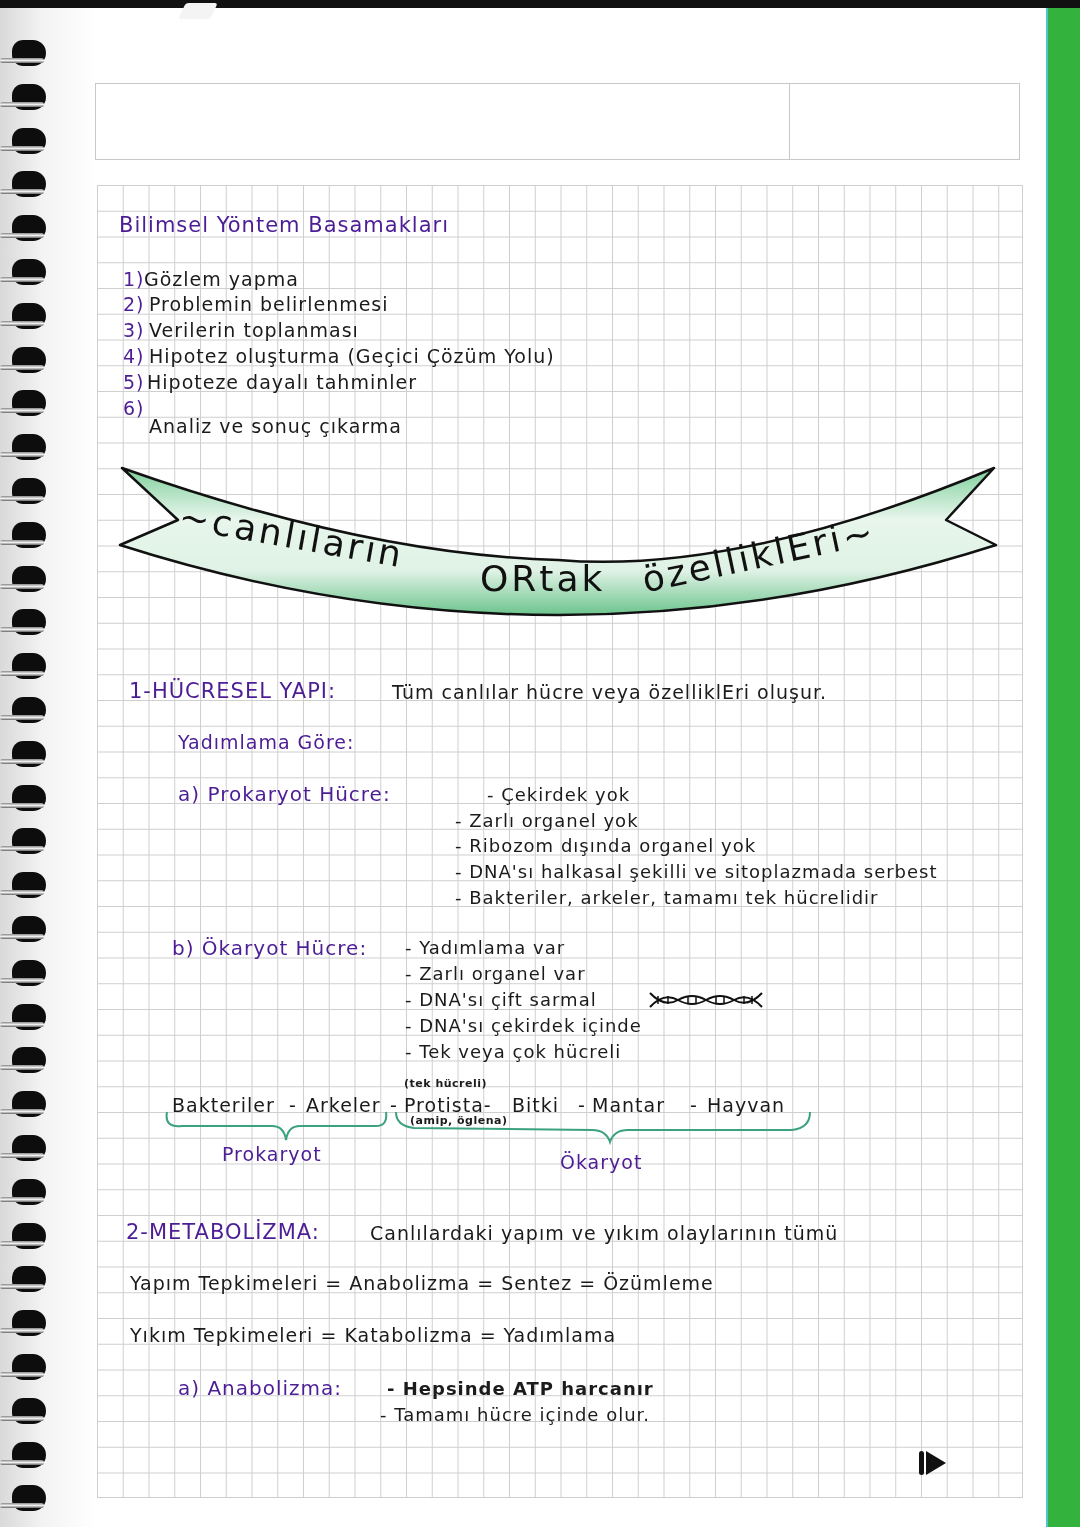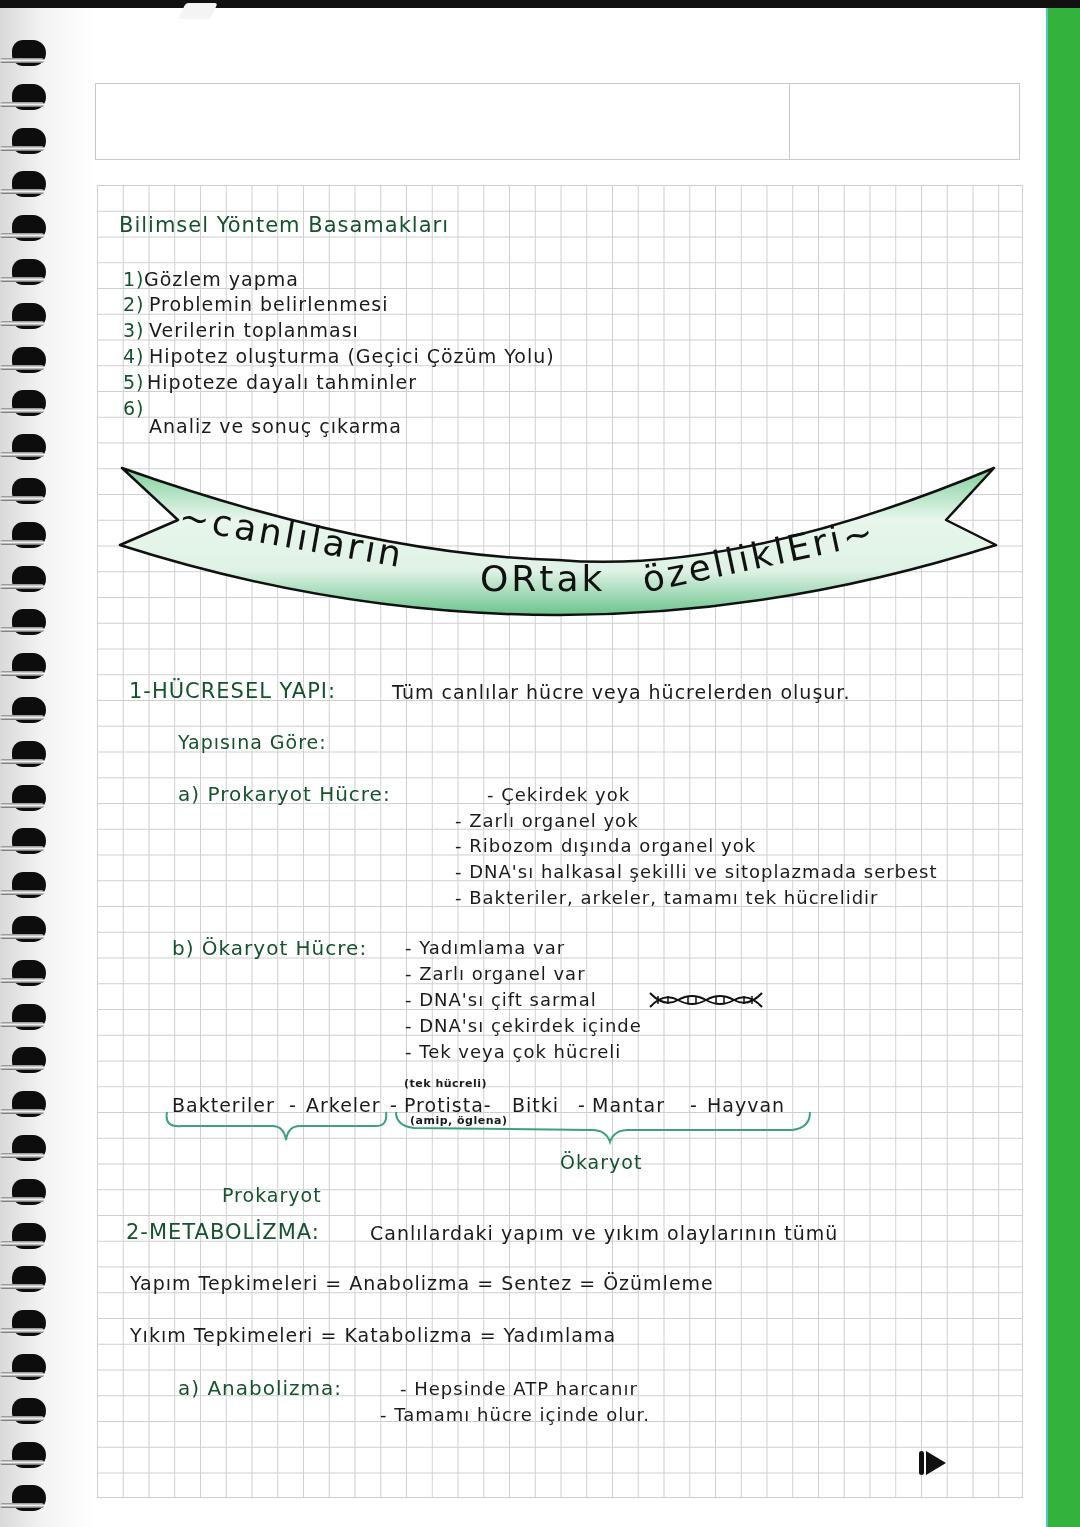--- a/index.html
+++ b/index.html
@@ -29,21 +29,21 @@
 
   .grid { position:absolute; left:97px; top:185px; width:926px; height:1313px;
     background-color:#fff;
     background-image:
       linear-gradient(to right, #cfcfcf 1px, transparent 1px),
       linear-gradient(to bottom, #cfcfcf 1px, transparent 1px);
     background-size:25.75px 25.75px;
     border-right:1px solid #cfcfcf; border-bottom:1px solid #cfcfcf; box-sizing:border-box; }
 
   .t { position:absolute; white-space:nowrap; color:#1b1b1b; letter-spacing:1px; }
-  .g { color:#14532d; }
+  .g { color:#4c1d95; }
   .hand { font-family:"DejaVu Sans", sans-serif; font-size:19px; }
   .small { font-size:11px; font-weight:bold; letter-spacing:0.5px; }
 
   .banner { position:absolute; left:118px; top:465px; width:882px; height:165px; }
   .banner-text { position:absolute; font-size:36px; color:#111; letter-spacing:3px; }
 
   .brace { position:absolute; }
   .next-icon { position:absolute; left:918px; top:1448px; width:30px; height:30px; }
 </style>
 </head>
@@ -238,22 +238,22 @@
       </linearGradient>
     </defs>
     <path d="M4 3 L60 55 L2 80 Q440 220 878 80 L828 55 L876 3 Q620 110 440 95 Q250 90 4 3 Z" fill="url(#rib)" stroke="#111" stroke-width="2.5" stroke-linejoin="round"></path>
   </svg>
   <span class="banner-text" style="left:60px;top:50px;transform:rotate(10deg);">~canlıların</span>
   <span class="banner-text" style="left:362px;top:93px;">ORtak</span>
   <span class="banner-text" style="left:522px;top:70px;transform:rotate(-12deg);">özelliklEri~</span>
 </div>
 
 <div class="t hand g" style="left:129px;top:679px;font-size:21px;">1-HÜCRESEL YAPI:</div>
-<div class="t hand" style="left:392px;top:681px;">Tüm canlılar hücre veya hücrelerden oluşur.</div>
-<div class="t hand g" style="left:178px;top:731px;">Yapısına Göre:</div>
+<div class="t hand" style="left:392px;top:681px;">Tüm canlılar hücre veya özelliklEri oluşur.</div>
+<div class="t hand g" style="left:178px;top:731px;">Yadımlama Göre:</div>
 
 <div class="t hand g" style="left:178px;top:782px;font-size:20px;">a) Prokaryot Hücre:</div>
 <div>
   <div class="t hand" style="left:455px;top:784px;font-size:18px;margin-left:32px;">- Çekirdek yok</div>
   <div class="t hand" style="left:455px;top:810px;font-size:18px;">- Zarlı organel yok</div>
   <div class="t hand" style="left:455px;top:835px;font-size:18px;">- Ribozom dışında organel yok</div>
   <div class="t hand" style="left:455px;top:861px;font-size:18px;">- DNA'sı halkasal şekilli ve sitoplazmada serbest</div>
   <div class="t hand" style="left:455px;top:887px;font-size:18px;">- Bakteriler, arkeler, tamamı tek hücrelidir</div>
 </div>
 
@@ -292,30 +292,30 @@
   <span class="t hand" style="left:592px;top:1094px;">Mantar</span>
   <span class="t hand" style="left:690px;top:1094px;">-</span>
   <span class="t hand" style="left:707px;top:1094px;">Hayvan</span>
 </div>
 <div class="t small" style="left:410px;top:1114px;">(amip, öglena)</div>
 
 <svg class="brace" style="left:162px;top:1110px;" width="652" height="36" viewBox="0 0 652 36">
   <path d="M5 2 Q2 18 20 16 L110 16 Q122 16 124 30 Q126 16 138 16 L214 16 Q226 16 224 2" fill="none" stroke="#3aa27c" stroke-width="2"></path>
   <path d="M234 2 Q234 16 252 18 L430 20 Q444 20 448 32 Q452 20 466 20 L630 20 Q648 18 648 2" fill="none" stroke="#3aa27c" stroke-width="2"></path>
 </svg>
-<div class="t hand g" style="left:222px;top:1143px;margin-top:41px;">Prokaryot</div>
+<div class="t hand g" style="left:222px;top:1143px;">Prokaryot</div>
 <div class="t hand g" style="left:560px;top:1145px;margin-top:6px;">Ökaryot</div>
 
 <div class="t hand g" style="left:126px;top:1220px;font-size:21px;">2-METABOLİZMA:</div>
 <div class="t hand" style="left:370px;top:1222px;">Canlılardaki yapım ve yıkım olaylarının tümü</div>
 <div class="t hand" style="left:130px;top:1272px;">Yapım Tepkimeleri = Anabolizma = Sentez = Özümleme</div>
 <div class="t hand" style="left:130px;top:1324px;">Yıkım Tepkimeleri = Katabolizma = Yadımlama</div>
 
 <div class="t hand g" style="left:178px;top:1376px;font-size:20px;">a) Anabolizma:</div>
 <div>
-  <div class="t hand" style="left:400px;top:1378px;font-size:18px;">- Hepsinde ATP harcanır</div>
+  <div class="t hand" style="left:387px;top:1378px;font-size:18px;font-weight:bold;">- Hepsinde ATP harcanır</div>
   <div class="t hand" style="left:380px;top:1404px;font-size:18px;">- Tamamı hücre içinde olur.</div>
 </div>
 
 <svg class="next-icon" viewBox="0 0 30 30">
   <rect x="1" y="3" width="5" height="24" rx="2.5" fill="#111"></rect>
   <path d="M8 3 L28 15 L8 27 Z" fill="#111"></path>
 </svg>
 
 </body></html>

